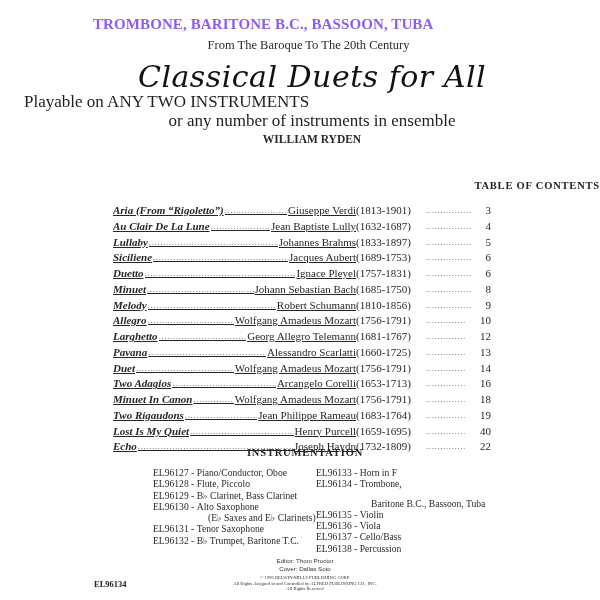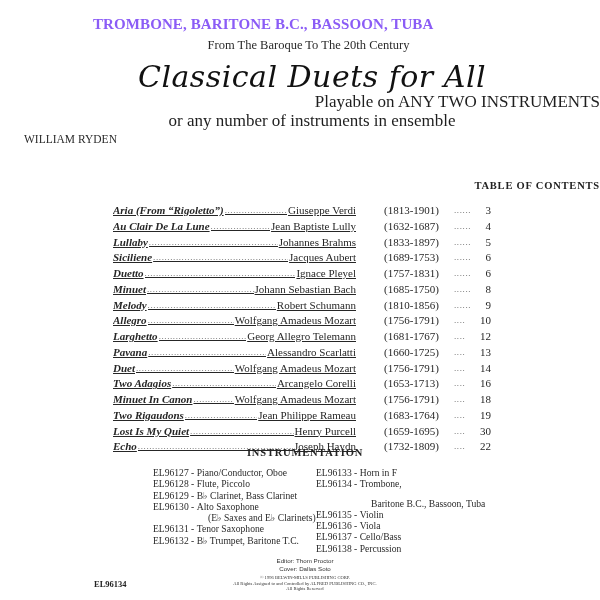--- a/index.html
+++ b/index.html
@@ -31,33 +31,34 @@
       left: 0; top: 52px; width: 600px; text-align: center;
       font-family: "DejaVu Serif", serif;
       font-style: italic;
       font-size: 30px;
       letter-spacing: 0.5px;
       padding-left: 24px; box-sizing: border-box;
       color: #111;
       margin-top: 7px;
     }
     .playable {
-      left: 0; top: 92px; width: 600px; text-align: right;
+      left: 0; top: 92px; width: 600px; text-align: left;
       font-size: 17px; padding-left: 24px; box-sizing: border-box;
       color: #1e1e1e;
     }
     .ensemble {
       left: 0; top: 111px; width: 600px; text-align: center;
       font-size: 17px; padding-left: 24px; box-sizing: border-box;
       color: #1e1e1e;
     }
     .author {
-      left: 0; top: 133px; width: 600px; 
+      left: 0; top: 133px; width: 600px; text-align: center;
       font-size: 11.5px; padding-left: 24px; box-sizing: border-box;
       color: #2a2a2a;
+      font-weight: bold;
     }
     .toc-heading {
       left: 0; top: 180px; width: 600px; text-align: right;
       font-size: 10.5px; font-weight: bold; letter-spacing: 0.8px;
       padding-left: 24px; box-sizing: border-box;
       color: #222;
     }
     .toc {
       left: 113px; top: 203px; width: 378px;
     }
@@ -88,21 +89,21 @@
       letter-spacing: 0.6px;
       color: #555;
       font-size: 9px;
       margin: 0 1px;
     }
     .dots::before {
       content: "..............................................................................................................................";
     }
     .toc-composer { flex: none; }
     .toc-right {
-      margin-left: 28px;
+      margin-left: 0;
       flex: 1;
       display: flex;
       align-items: flex-end;
       overflow: hidden;
       gap: 14px;
     }
     .toc-years { flex: none; }
     .toc-page { flex: none; text-align: right; }
     .inst-heading {
       left: 0; top: 447px; width: 600px; text-align: center;
@@ -326,21 +327,21 @@
     </div>
     <div class="toc-row">
       <div class="toc-left">
         <span class="toc-title">Lost Is My Quiet</span>
         <span class="dots"></span>
         <span class="toc-composer">Henry Purcell</span>
       </div>
       <div class="toc-right">
         <span class="toc-years">(1659-1695)</span>
         <span class="dots"></span>
-        <span class="toc-page">30</span>
+        <span class="toc-page">40</span>
       </div>
     </div>
     <div class="toc-row">
       <div class="toc-left">
         <span class="toc-title">Echo</span>
         <span class="dots"></span>
         <span class="toc-composer">Joseph Haydn</span>
       </div>
       <div class="toc-right">
         <span class="toc-years">(1732-1809)</span>

